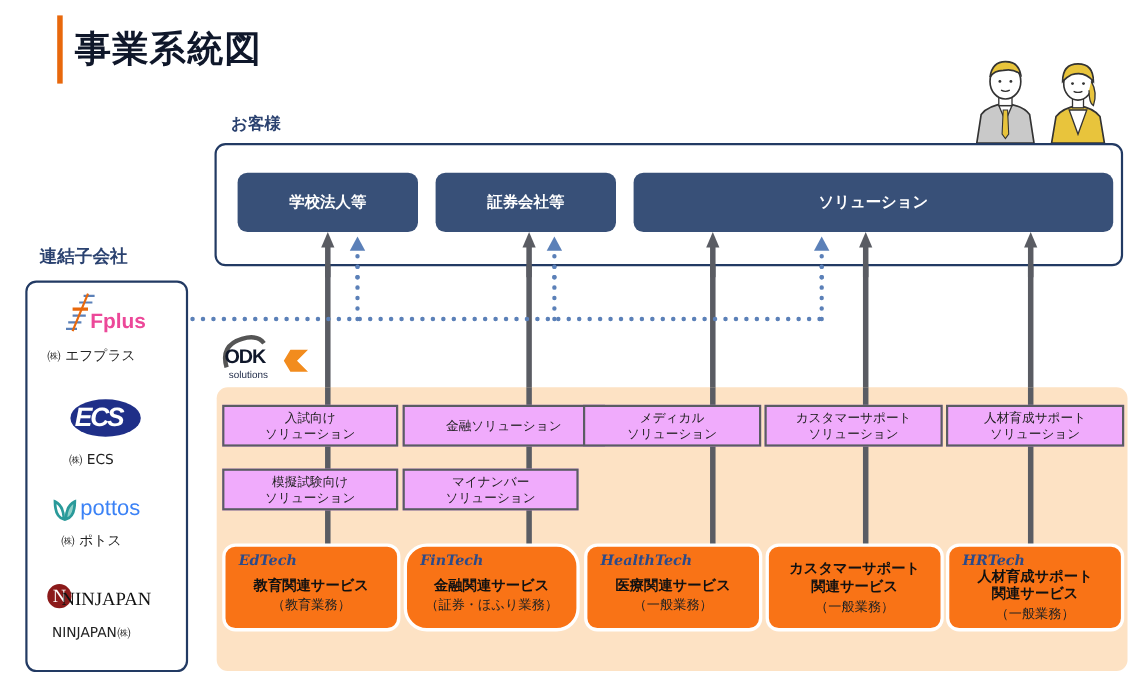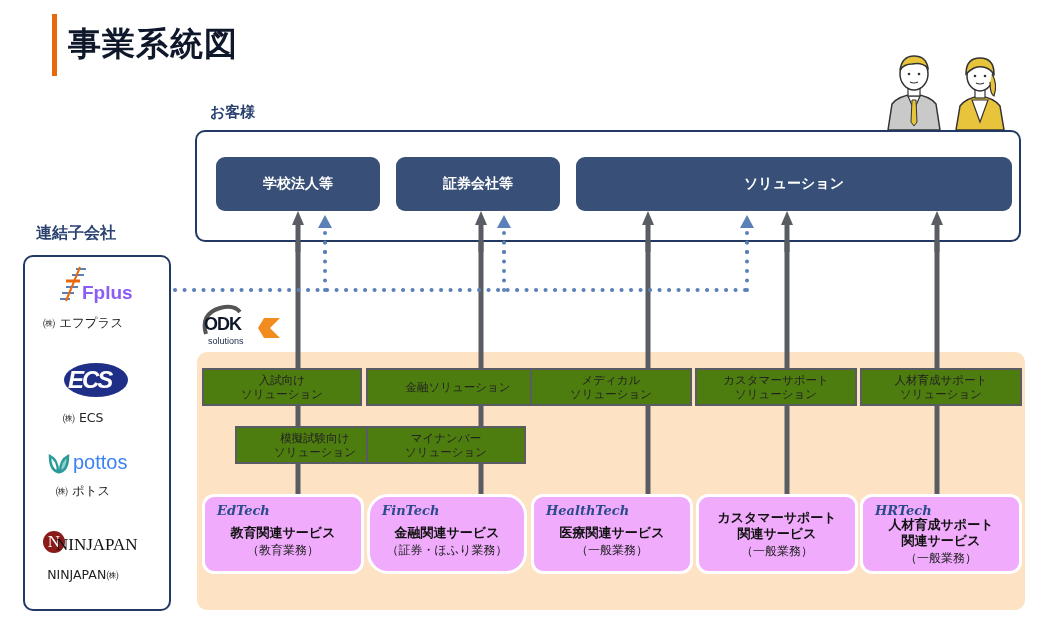--- a/index.html
+++ b/index.html
@@ -16,23 +16,23 @@
     .cust-pill { top: 157px; height: 54px; background: #385078; border-radius: 9px; color: #fff; font-size: 14px; font-weight: bold; display: flex; align-items: center; justify-content: center; }
 
     
     .sub-label { left: 36px; top: 223px; font-size: 16px; font-weight: bold; color: #2b4270; }
     .sub-box { left: 23px; top: 255px; width: 148px; height: 356px; border: 2.5px solid #223a63; border-radius: 10px; box-sizing: border-box; background: #fff; }
     .sub-name { width: 120px; left: 23px; text-align: center; font-size: 12.5px; color: #222; }
 
     
     .odk-bg { left: 197px; top: 352px; width: 828px; height: 258px; background: #fde2c4; border-radius: 10px; }
 
-    .sol-box { height: 38px; background: #4d7c0f; border: 2.5px solid #5a5c63; box-sizing: border-box; font-size: 11.5px; color: #222; display: flex; align-items: center; justify-content: center; text-align: center; line-height: 14px; white-space: pre-line; }
-
-    .svc-box { top: 494px; height: 80px; background: #f0abfc; border: 3px solid #fff; border-radius: 12px; box-sizing: border-box; display: flex; flex-direction: column; align-items: center; justify-content: center; text-align: center; }
+    .sol-box { height: 38px; background: #f0abfc; border: 2.5px solid #5a5c63; box-sizing: border-box; font-size: 11.5px; color: #222; display: flex; align-items: center; justify-content: center; text-align: center; line-height: 14px; white-space: pre-line; }
+
+    .svc-box { top: 494px; height: 80px; background: #f97316; border: 3px solid #fff; border-radius: 12px; box-sizing: border-box; display: flex; flex-direction: column; align-items: center; justify-content: center; text-align: center; }
     .svc-title { font-size: 13px; font-weight: bold; color: #111; line-height: 16px; white-space: pre-line; }
     .svc-sub { font-size: 12px; color: #222; line-height: 16px; margin-top: 1px; }
     .svc-tag { position: absolute; left: 12px; top: 6px; font-family: "DejaVu Serif", serif; font-style: italic; font-weight: bold; font-size: 13px; color: #2b4a8a; }
 
     svg.lines { position: absolute; left: 0; top: 0; }
   </style>
 </head>
 <body>
 
 <svg class="lines" width="1042" height="623">
@@ -127,21 +127,21 @@
 <div class="abs" style="left:58px;top:265px;width:84px;height:40px;">
   <svg width="30" height="40" style="position:absolute;left:0;top:0;">
     <line x1="18" y1="4" x2="28" y2="4" stroke="#5b80b8" stroke-width="2"></line>
     <line x1="14" y1="10" x2="26" y2="10" stroke="#5b80b8" stroke-width="2"></line>
     <line x1="8" y1="16" x2="22" y2="16" stroke="#e8680c" stroke-width="3"></line>
     <line x1="8" y1="22" x2="20" y2="22" stroke="#5b80b8" stroke-width="2"></line>
     <line x1="4" y1="28" x2="16" y2="28" stroke="#5b80b8" stroke-width="2"></line>
     <line x1="2" y1="34" x2="12" y2="34" stroke="#5b80b8" stroke-width="2"></line>
     <line x1="22" y1="2" x2="8" y2="36" stroke="#e8680c" stroke-width="2"></line>
   </svg>
-  <span style="position:absolute;left:24px;top:17px;font-size:19px;font-weight:bold;color:#8b5cf6;font-family:'Liberation Sans',sans-serif;">Fplus</span>
+  <span style="position:absolute;left:24px;top:17px;font-size:19px;font-weight:bold;color:#ec4899;font-family:'Liberation Sans',sans-serif;">Fplus</span>
 </div>
 <div class="abs sub-name" style="top:315px;">㈱ エフプラス</div>
 
 <div class="abs" style="left:63px;top:360px;width:66px;height:40px;">
   <svg width="66" height="40">
     <ellipse cx="33" cy="20" rx="32" ry="17" fill="#1f2f88"></ellipse>
   </svg>
   <span style="position:absolute;left:5px;top:6px;font-size:24px;font-weight:bold;font-style:italic;color:#fff;font-family:'Liberation Sans',sans-serif;letter-spacing:-2px;text-align:center;">ECS</span>
 </div>
 <div class="abs sub-name" style="top:410px;">㈱ ECS</div>
@@ -183,21 +183,21 @@
 <div class="abs sol-box" style="left:202px;top:368px;width:160px;">入試向け
 ソリューション</div>
 <div class="abs sol-box" style="left:366px;top:368px;width:184px;">金融ソリューション</div>
 <div class="abs sol-box" style="left:530px;top:368px;width:162px;">メディカル
 ソリューション</div>
 <div class="abs sol-box" style="left:695px;top:368px;width:162px;">カスタマーサポート
 ソリューション</div>
 <div class="abs sol-box" style="left:860px;top:368px;width:162px;">人材育成サポート
 ソリューション</div>
 
-<div class="abs sol-box" style="left:202px;top:426px;width:160px;margin-left:33px;">模擬試験向け
+<div class="abs sol-box" style="left:202px;top:426px;width:160px;">模擬試験向け
 ソリューション</div>
 <div class="abs sol-box" style="left:366px;top:426px;width:160px;">マイナンバー
 ソリューション</div>
 
 <div class="abs svc-box" style="left:202px;width:162px;">
   <span class="svc-tag">EdTech</span>
   <div class="svc-title" style="margin-top:14px;">教育関連サービス</div>
   <div class="svc-sub">（教育業務）</div>
 </div>
 <div class="abs svc-box" style="left:367px;width:160px;border-radius:21px;">

